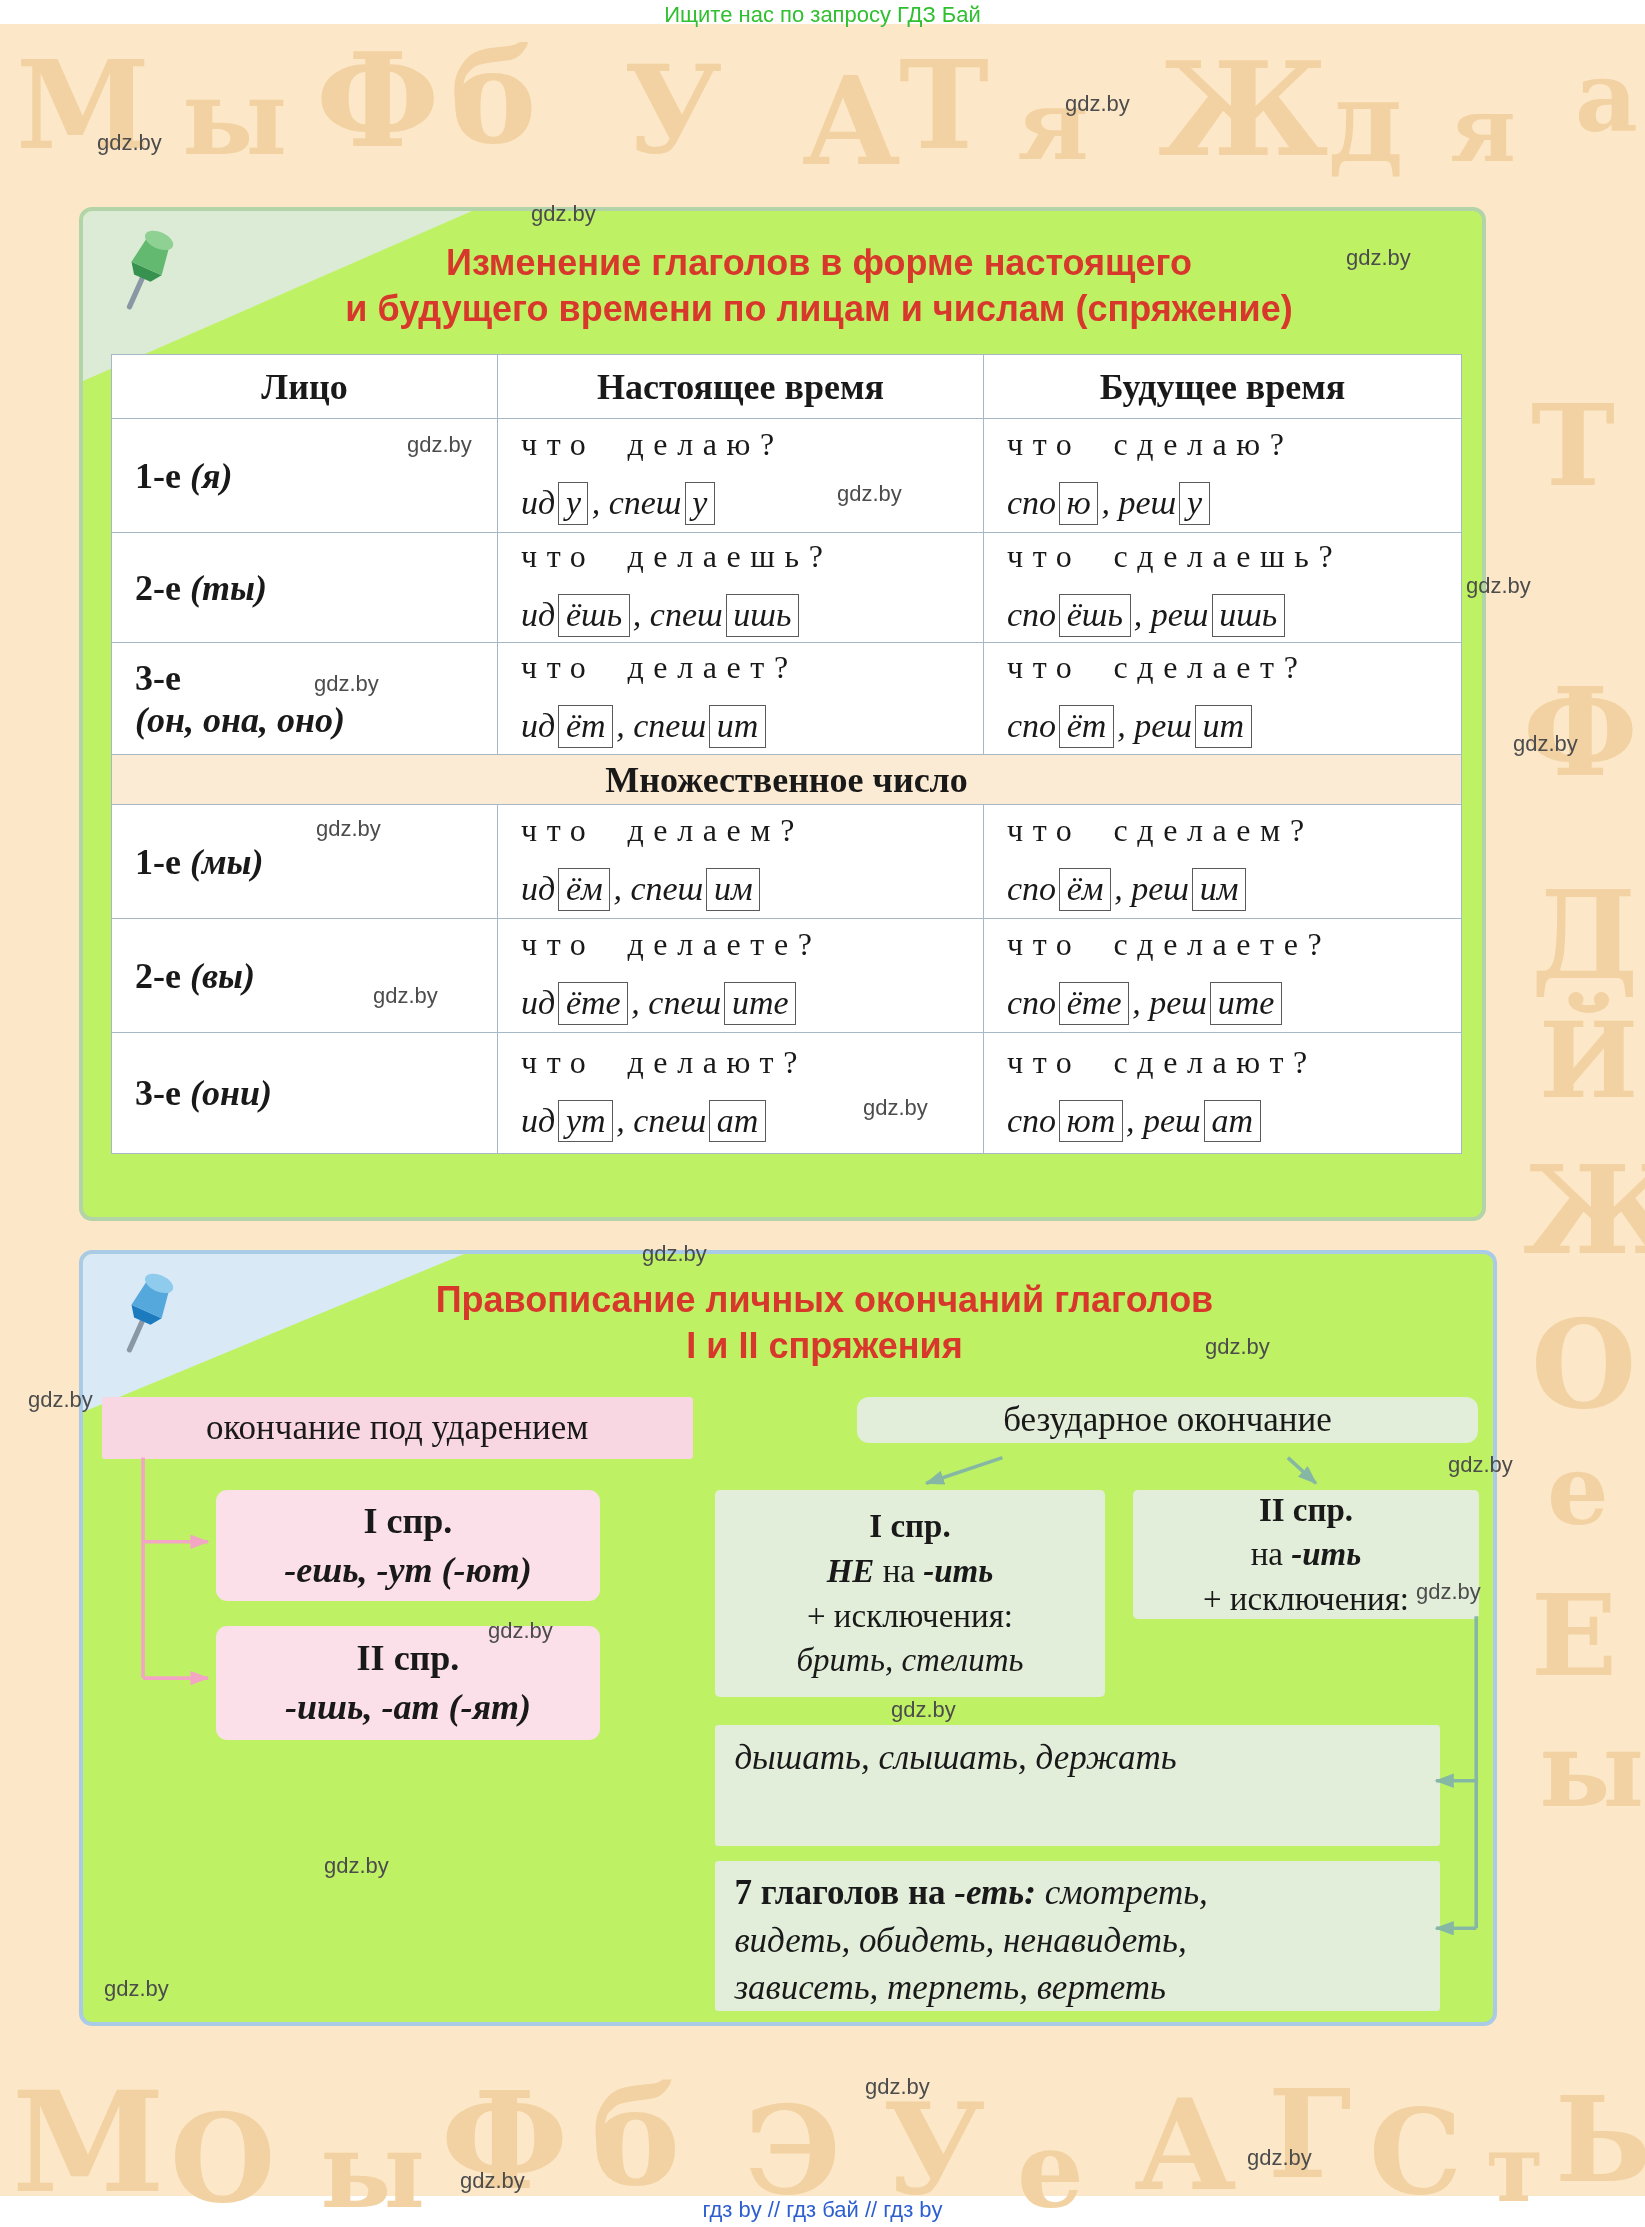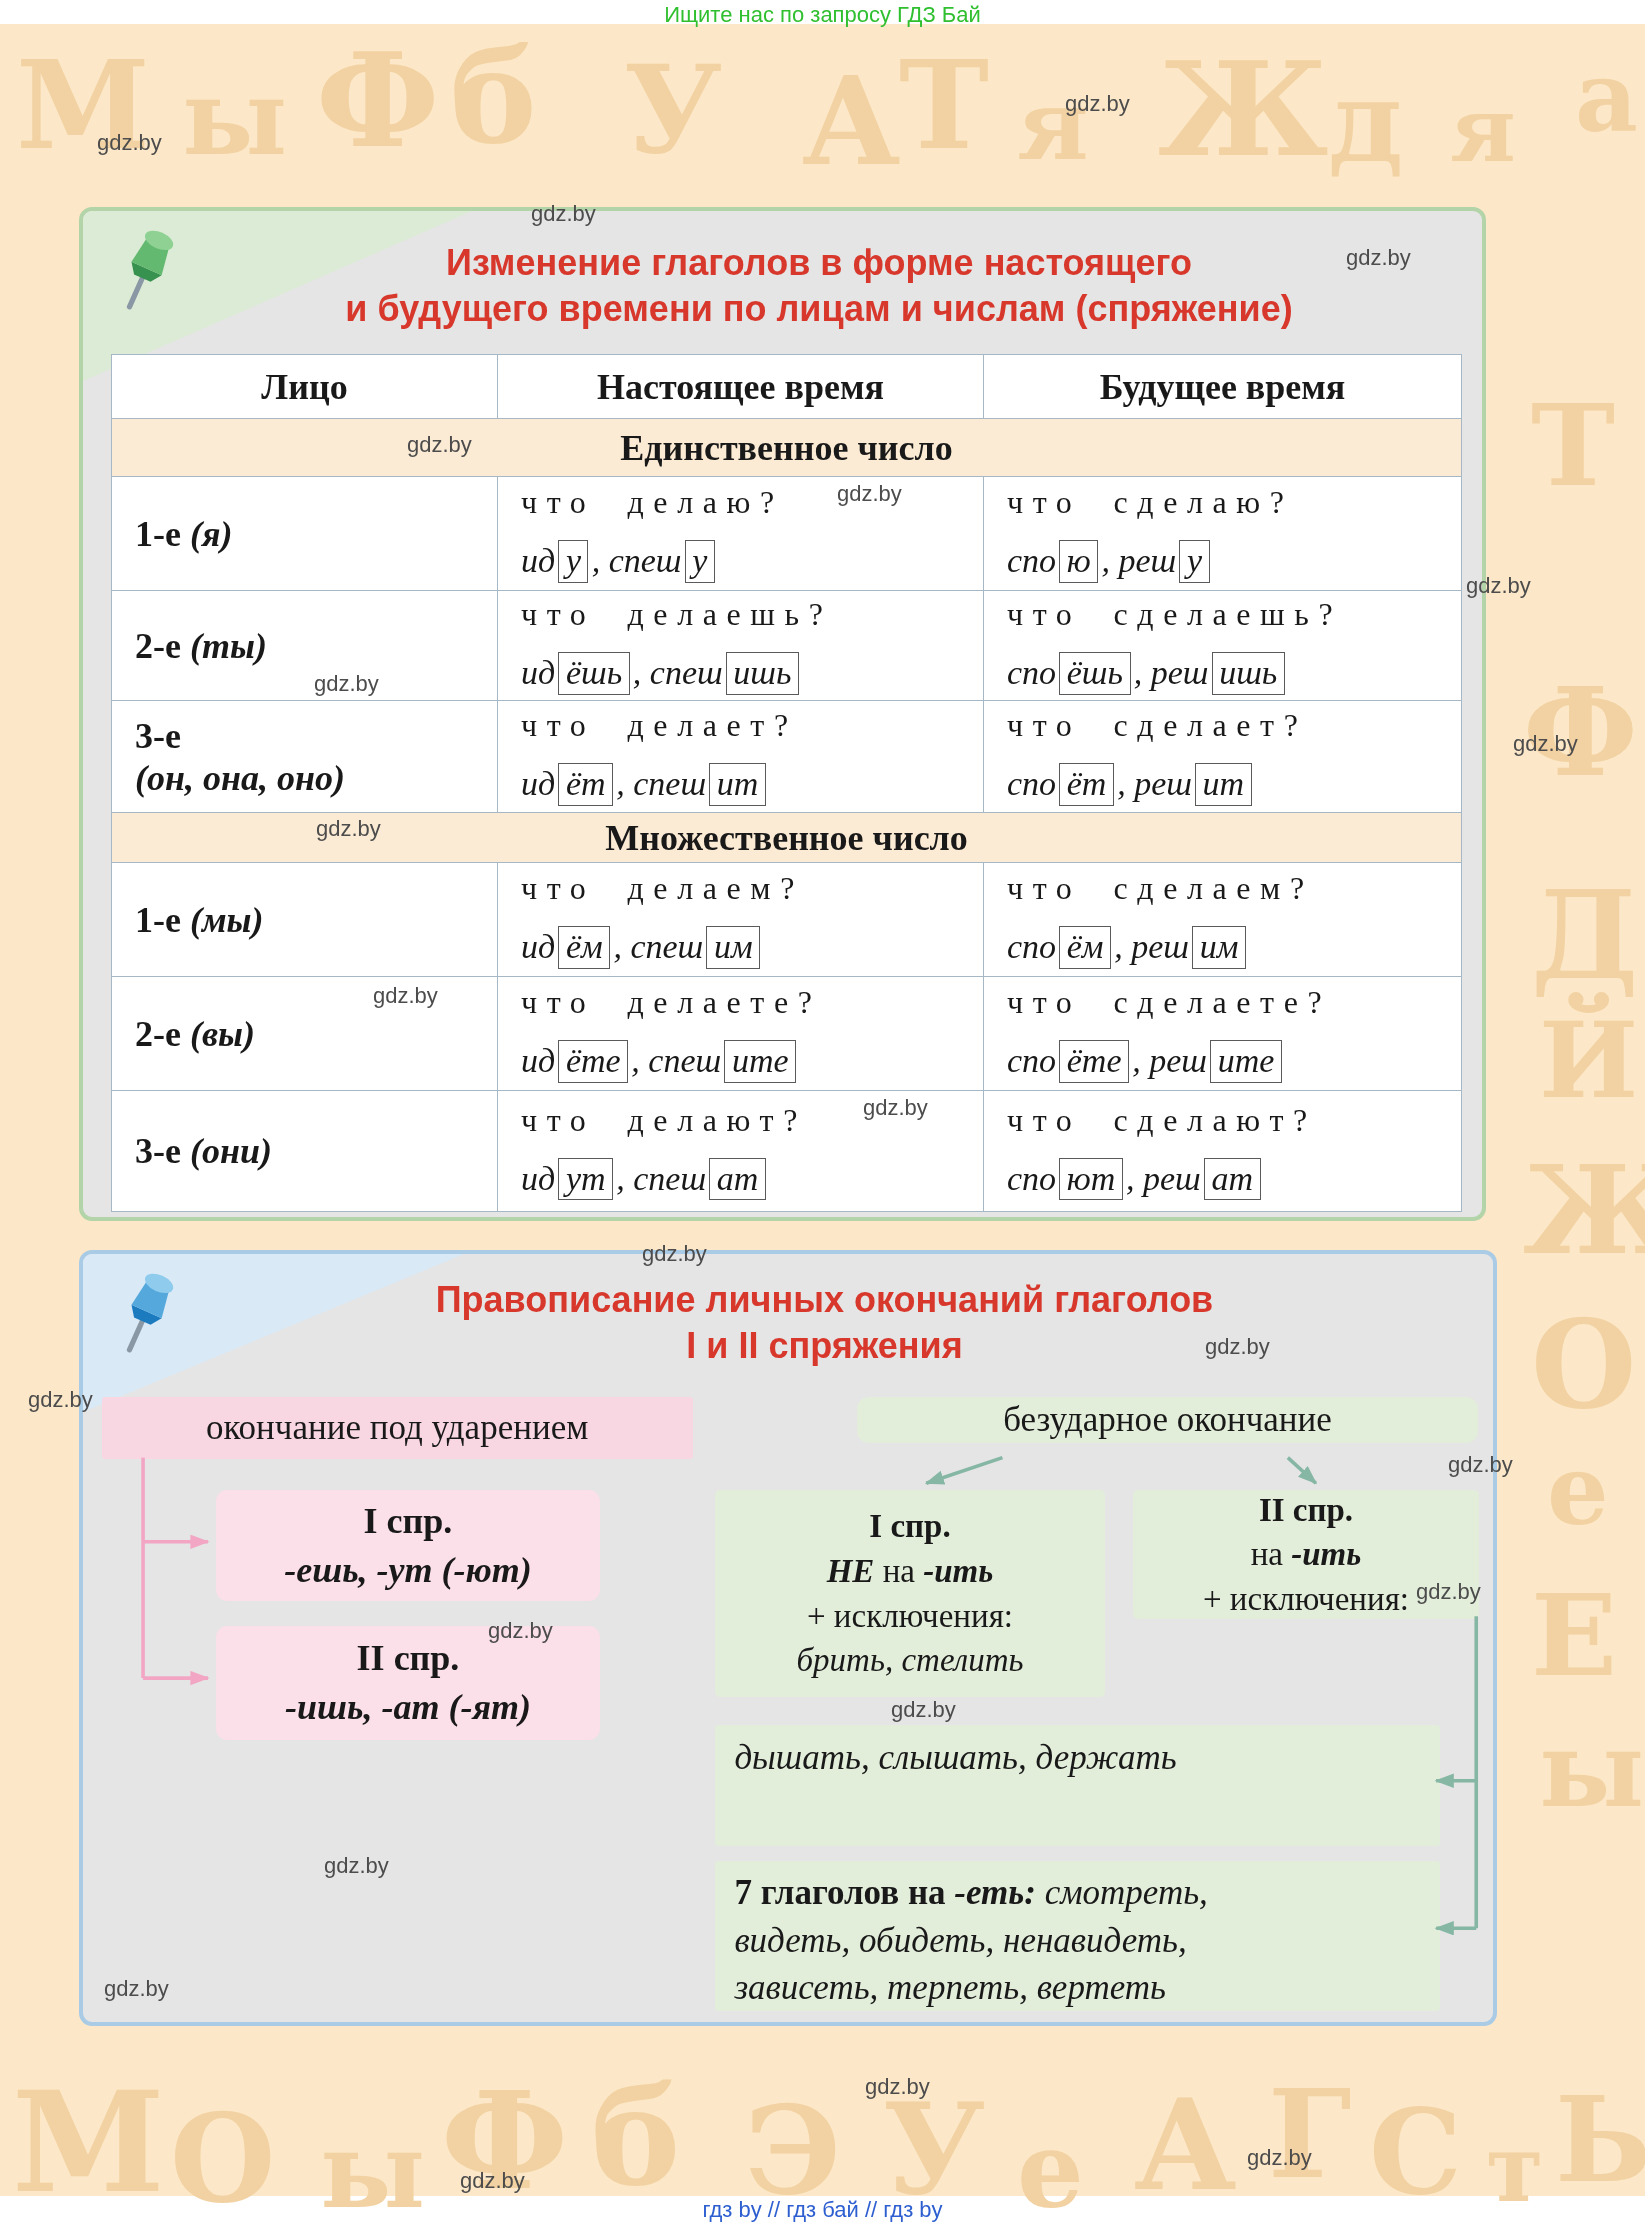--- a/index.html
+++ b/index.html
@@ -10,21 +10,21 @@
 
   .bg-letter { position:absolute; font-family:"DejaVu Serif", serif; font-weight:bold; color:#f2d2a2; z-index:1; line-height:1; user-select:none; }
 
   .banner { position:absolute; top:1.6px; left:0; width:100%; text-align:center;
             font-family:"Liberation Sans", sans-serif; font-size:22px; color:#2fbf2f; z-index:60; }
   .footer { position:absolute; top:2197px; left:0; width:100%; text-align:center;
             font-family:"Liberation Sans", sans-serif; font-size:22px; color:#2d5fd0; z-index:60; }
 
   .wm { position:absolute; font-family:"Liberation Sans", sans-serif; font-size:22px; color:#4c4c4c; z-index:40; }
 
-  .panel { position:absolute; background:#e5e5e5; border-radius:13px; z-index:10; overflow:hidden; }
+  .panel { position:absolute; background:#bef264; border-radius:13px; z-index:10; overflow:hidden; }
   .panel1 { left:79px;  top:207px;  width:1407px; height:1014px; border:4px solid #b2d4a8; }
   .panel2 { left:79px;  top:1250px; width:1418px; height:776px;  border:4px solid #a9cbe5; }
 
   .corner { position:absolute; left:0; top:0; z-index:1; }
   .corner1 { width:389px; height:170px; background:#dcebd5; clip-path:polygon(0 0,100% 0,0 100%); }
   .corner2 { width:381px; height:158px; background:#d9e9f6; clip-path:polygon(0 0,100% 0,0 100%); }
 
   .pin { position:absolute; left:18px; top:9.7px; width:96px; height:96px; z-index:3; }
 
   .ptitle { position:absolute; top:29px; left:97px; right:24px; text-align:center; z-index:2;
@@ -154,23 +154,20 @@
         <col style="width:386px">
         <col style="width:486px">
         <col style="width:478px">
       </colgroup>
     <tbody>
     <tr style="height:64px">
       <td class="th">Лицо</td>
       <td class="th">Настоящее время</td>
       <td class="th">Будущее время</td>
     </tr>
-    <tr class="band" style="height:58px">
-      <td colspan="3">Единственное число</td>
-    </tr>
 
     <tr style="height:114px">
       <td class="c-person">
         <span>1-е</span>
         <span class="pronoun">(я)</span>
       </td>
       <td class="c-time">
         <div class="q">что делаю?</div>
         <div class="forms"><span>ид</span><span class="end">у</span><span>, спеш</span><span class="end">у</span></div>
       </td>

